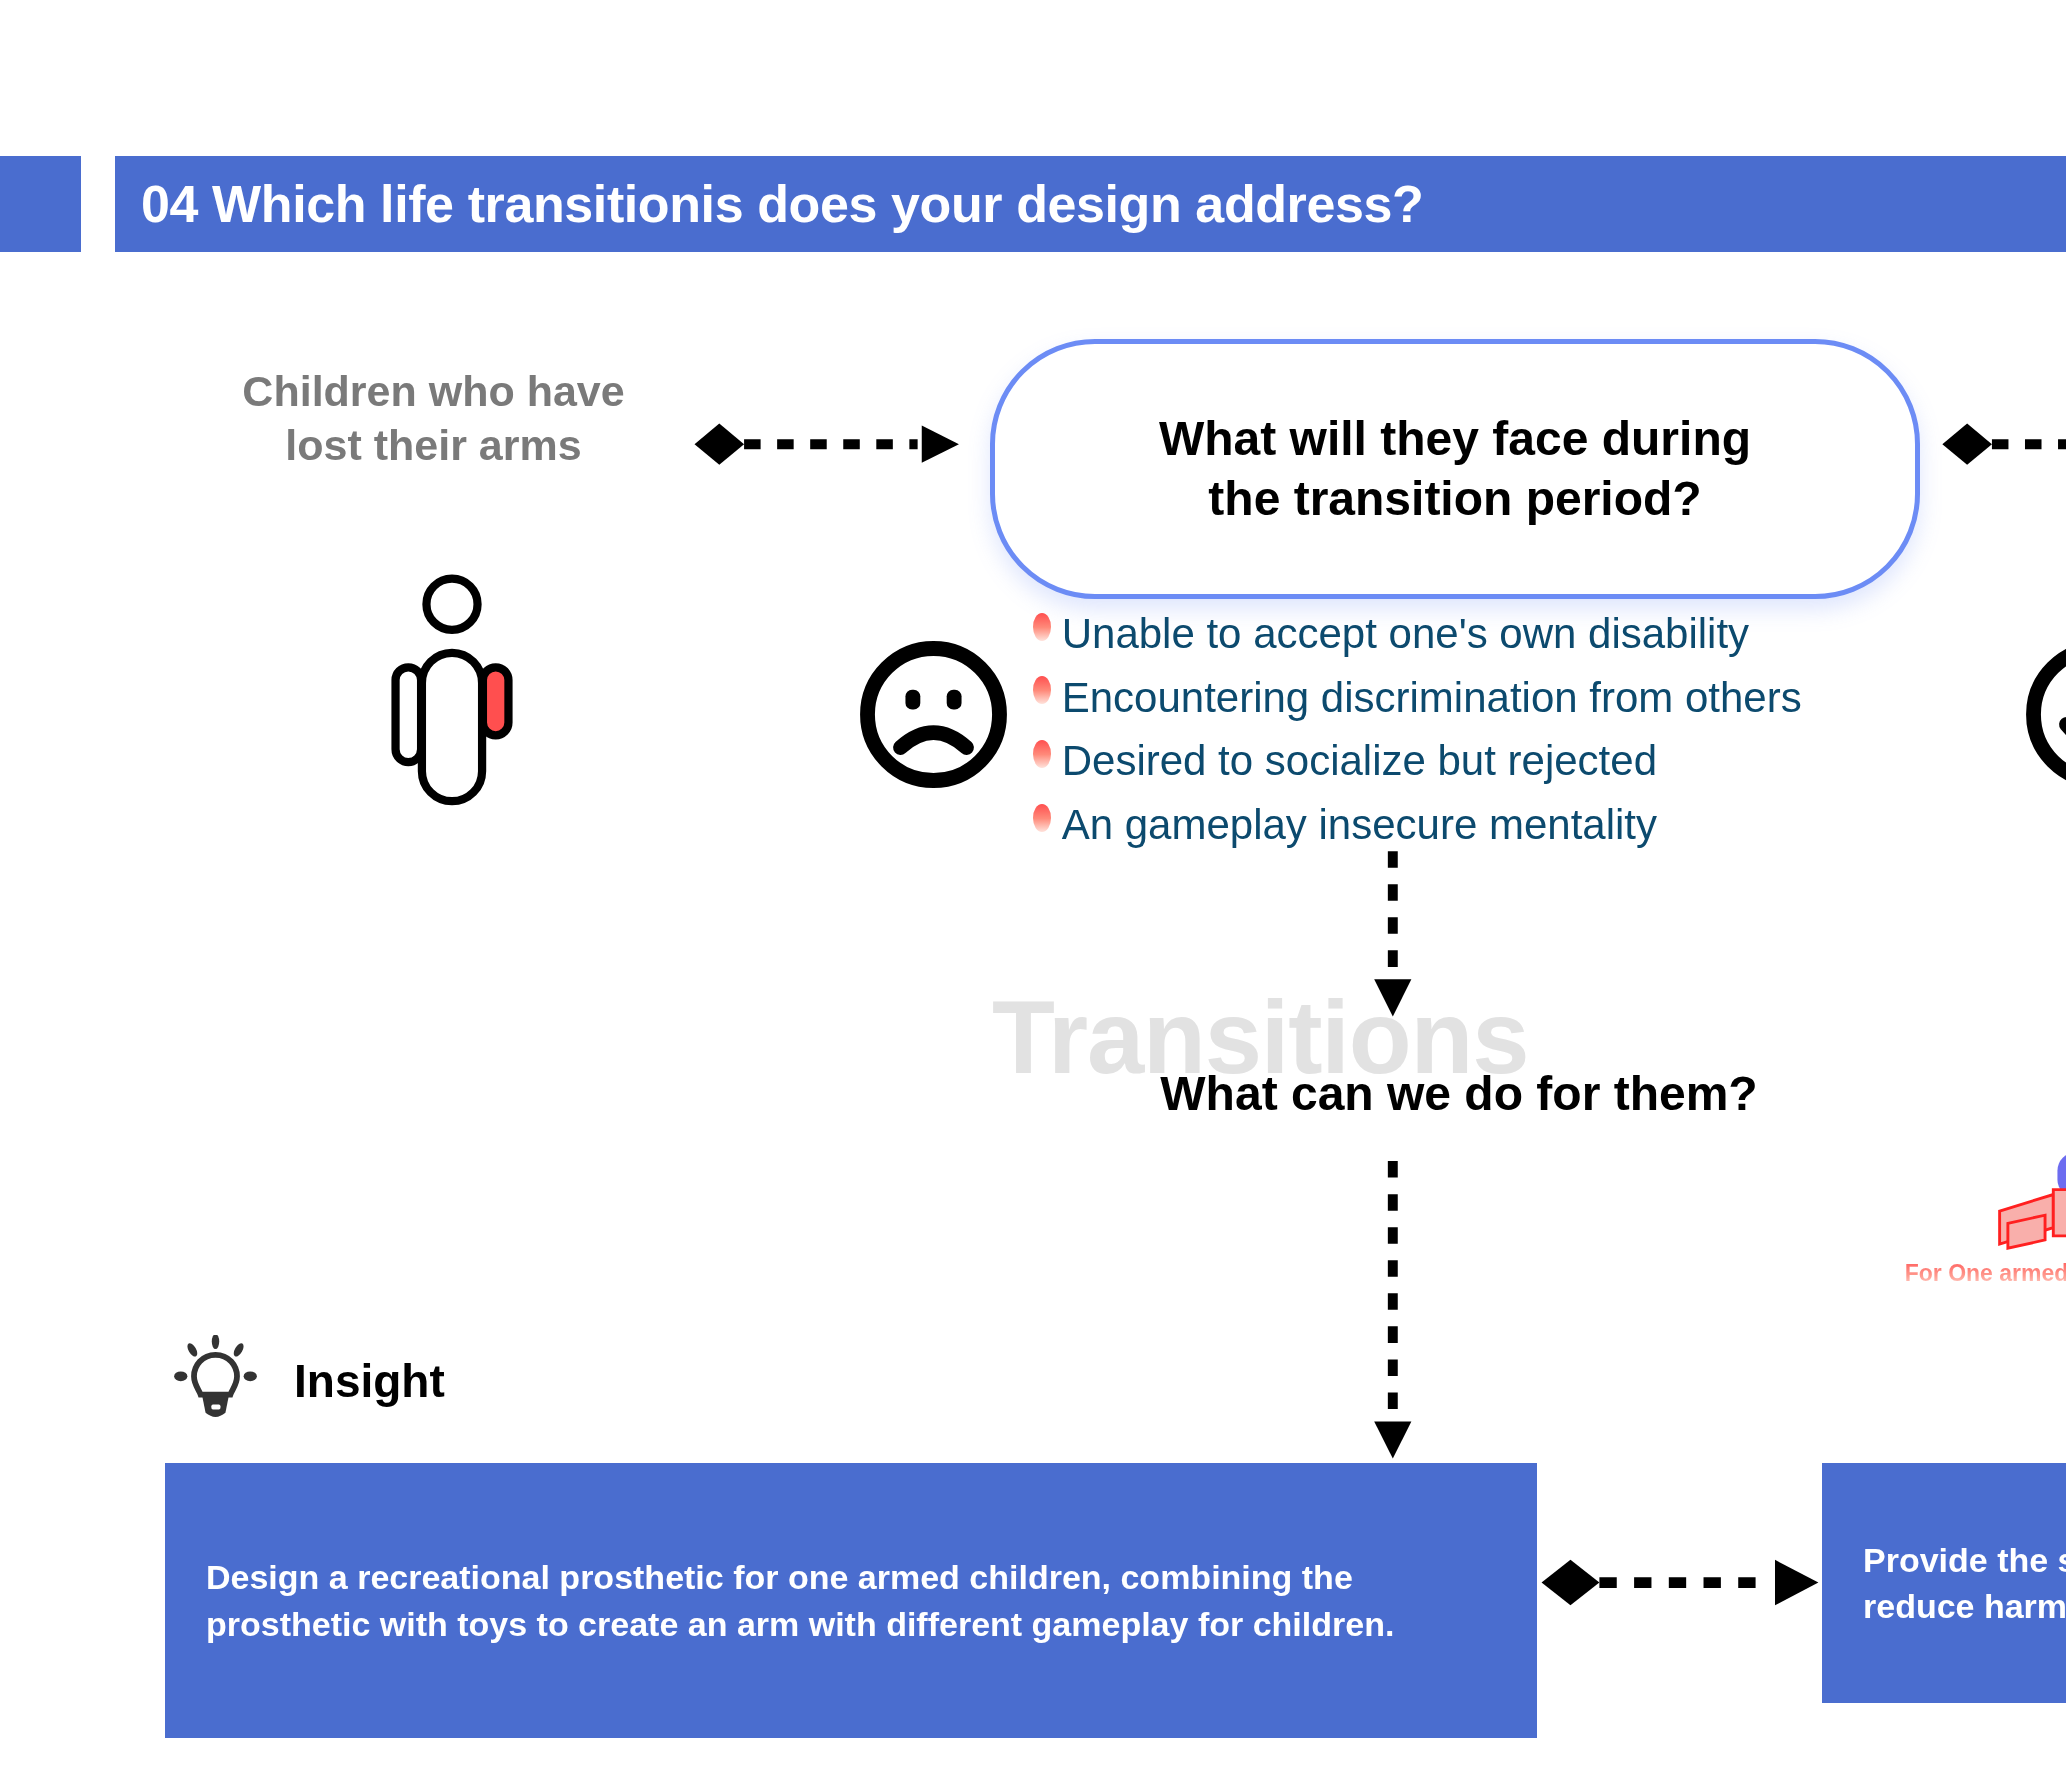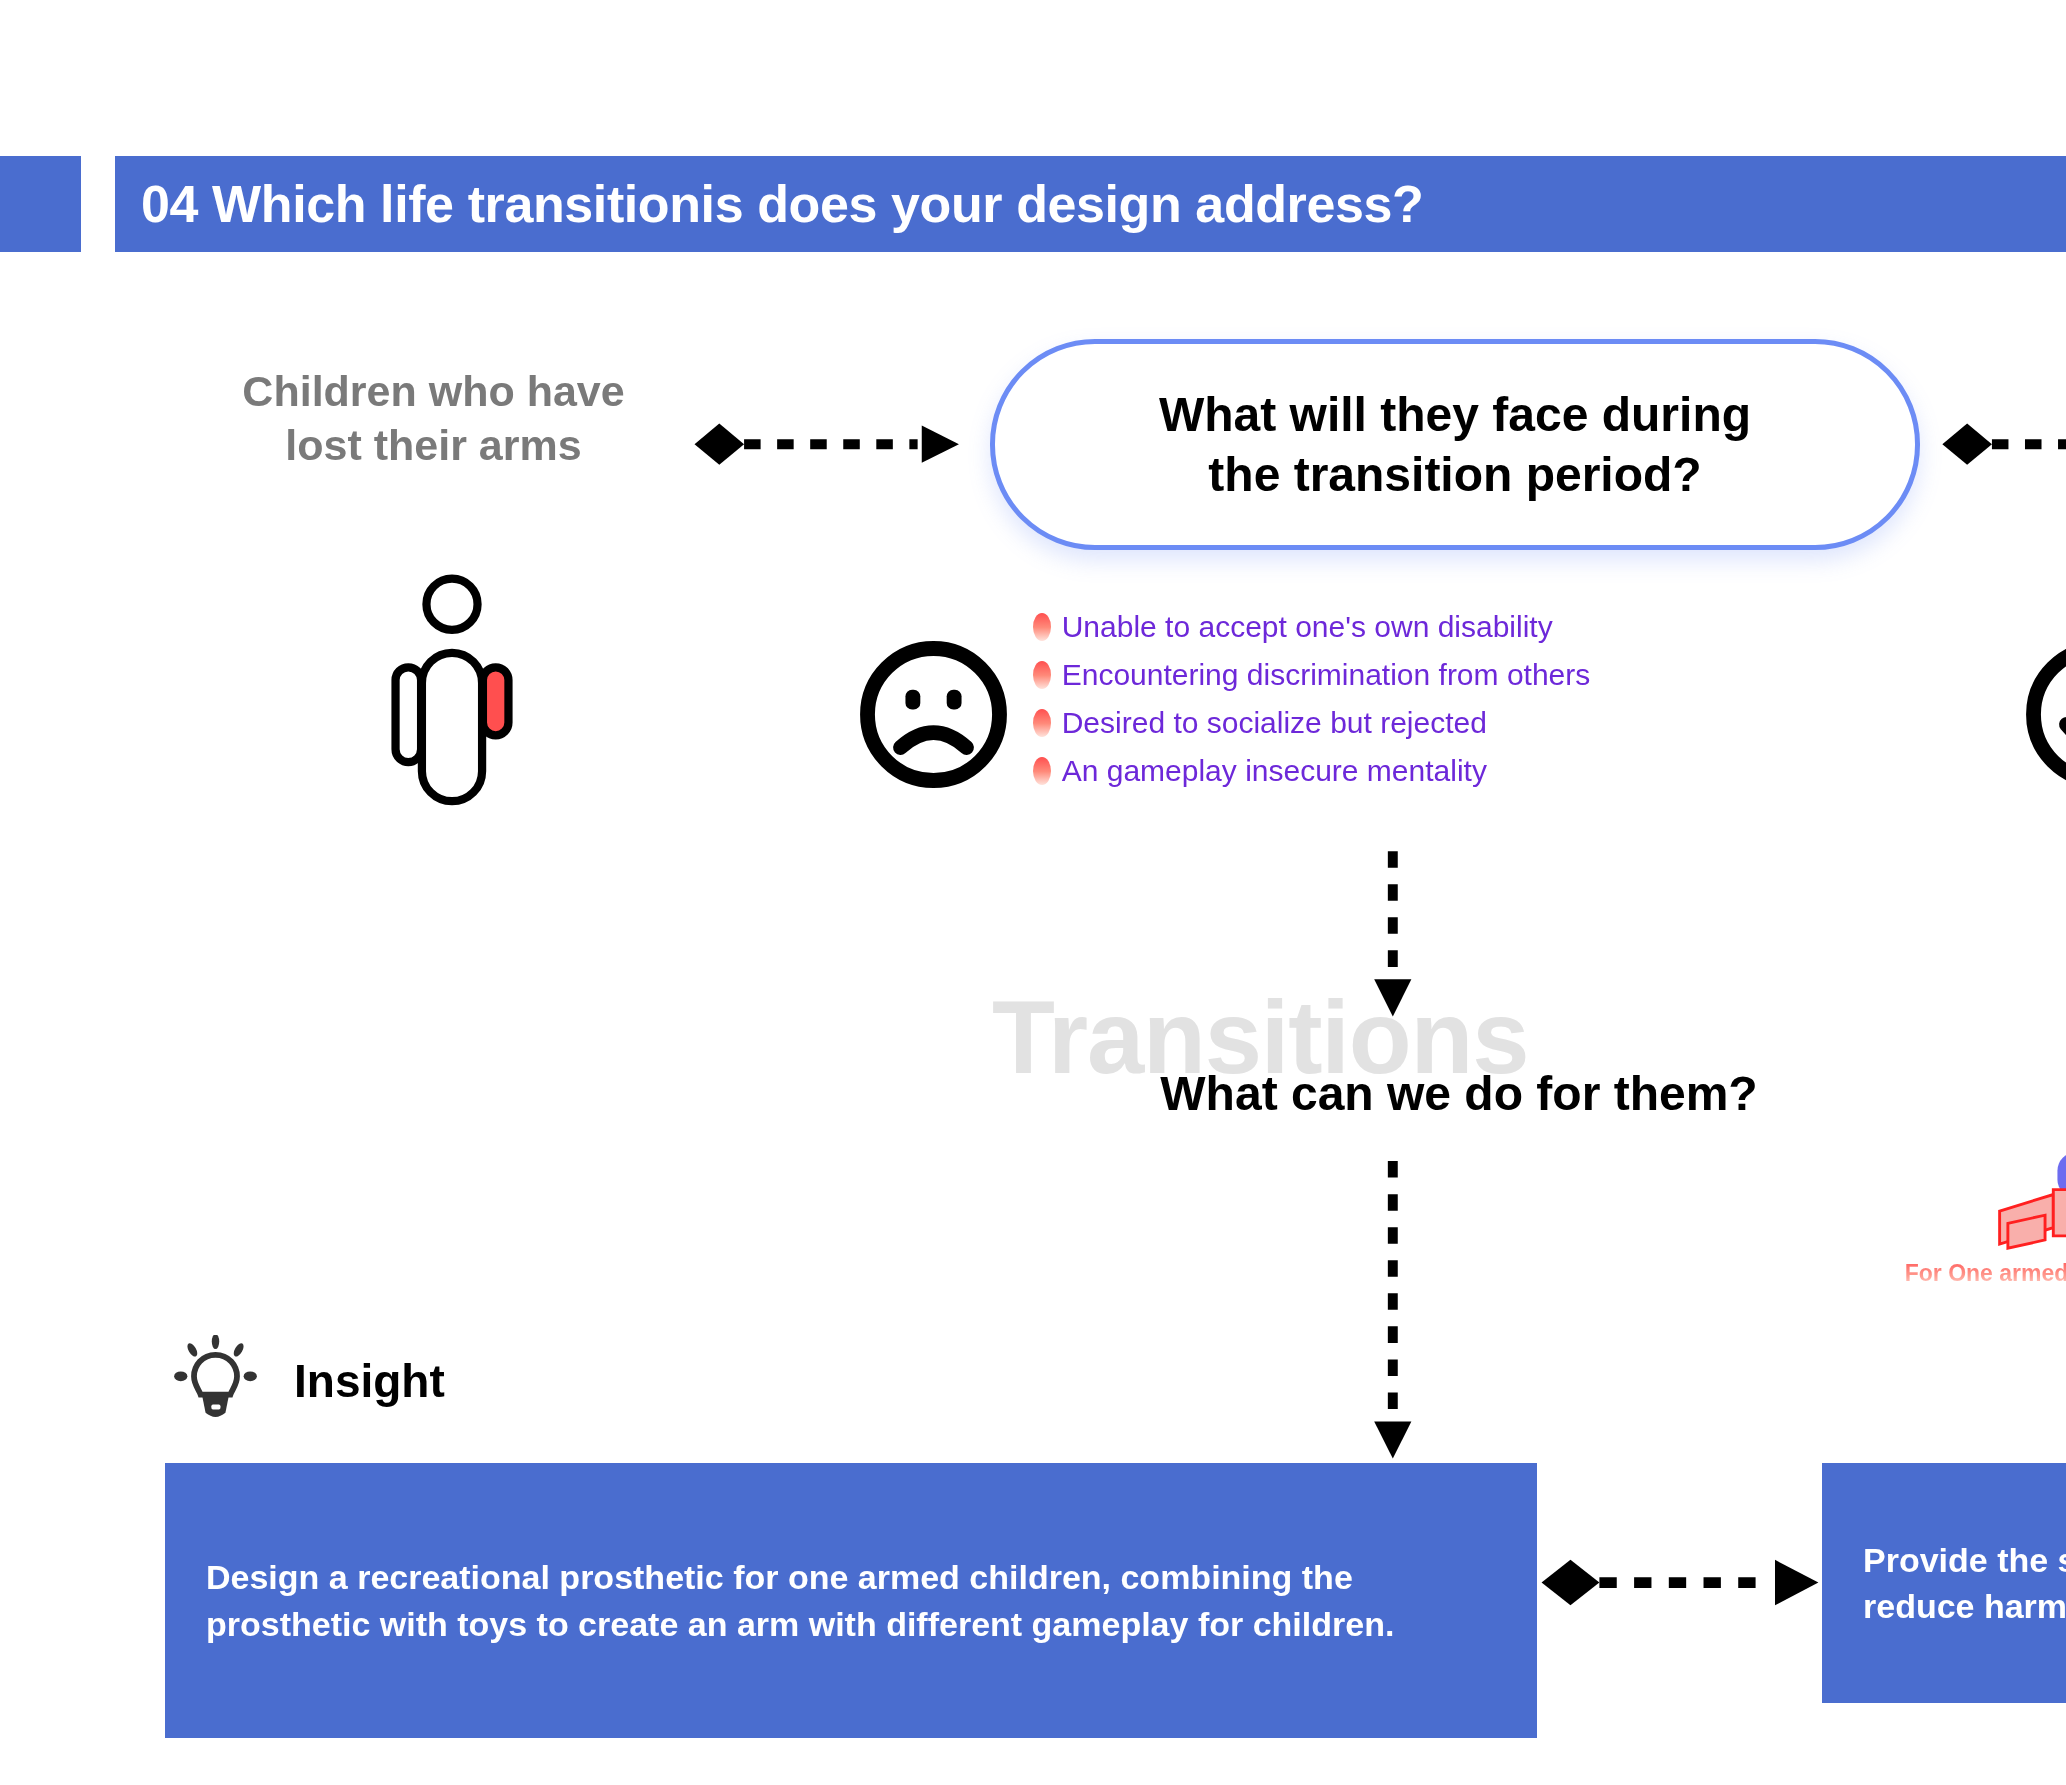--- a/index.html
+++ b/index.html
@@ -15,41 +15,41 @@
   #title-bar{left:115px;top:156px;width:2004px;height:96px;background:#4A6DCF;
              display:flex;align-items:center;padding-left:26px;box-sizing:border-box;}
   #title-text{color:#fff;font-size:52px;font-weight:700;letter-spacing:-0.4px;white-space:nowrap;}
 
   
   .col-head{color:#7a7a7a;font-size:43px;font-weight:700;line-height:1.26;text-align:center;}
   #left-head{left:136px;top:364px;width:595px;}
 
   
   #center-question{
-    left:990px;top:339px;width:930px;height:211px;
+    left:990px;top:339px;width:930px;height:260px;
     border:5.8px solid #6C8CF5;border-radius:105px;background:#fff;
     box-shadow:0 10.7px 22px rgba(108,140,245,0.22);
     display:flex;align-items:center;justify-content:center;box-sizing:border-box;
   }
   #center-question-text{color:#000;font-size:48px;font-weight:700;line-height:1.24;text-align:center;}
 
   
   #connectors{left:0;top:0;width:3174px;height:1785px;pointer-events:none;}
 
   
   #person-icon{left:384px;top:574px;width:136px;height:236px;}
   #sad-icon{left:851px;top:632px;width:165px;height:165px;}
   #happy-icon{left:2017px;top:632px;width:165px;height:165px;}
 
   
   .bullets{display:flex;flex-direction:column;}
   .bullet-row{display:flex;align-items:flex-start;margin-bottom:9px;}
   .bullet-dot{width:18px;height:28px;border-radius:50%;flex:0 0 18px;margin-right:10.7px;margin-top:5.8px;
               background:linear-gradient(180deg,#FF4F4F 0%,#FF8A7A 52%,#FFE3DC 100%);}
-  .bullet-text{font-size:30px;color:#6d28d9;line-height:1.30;}
+  .bullet-text{font-size:42px;color:#0c4a6e;line-height:1.30;}
   #left-bullets{left:1033px;top:607px;width:876px;}
   #left-bullets .bullet-text{text-align:left;}
 
   
   #wm-transitions{left:992px;top:979px;font-size:103px;font-weight:700;color:#E2E2E2;letter-spacing:-1.2px;}
 
   
   #mid-question{left:992px;top:1066px;width:934px;text-align:center;
                 font-size:48px;font-weight:700;color:#000;}
 

